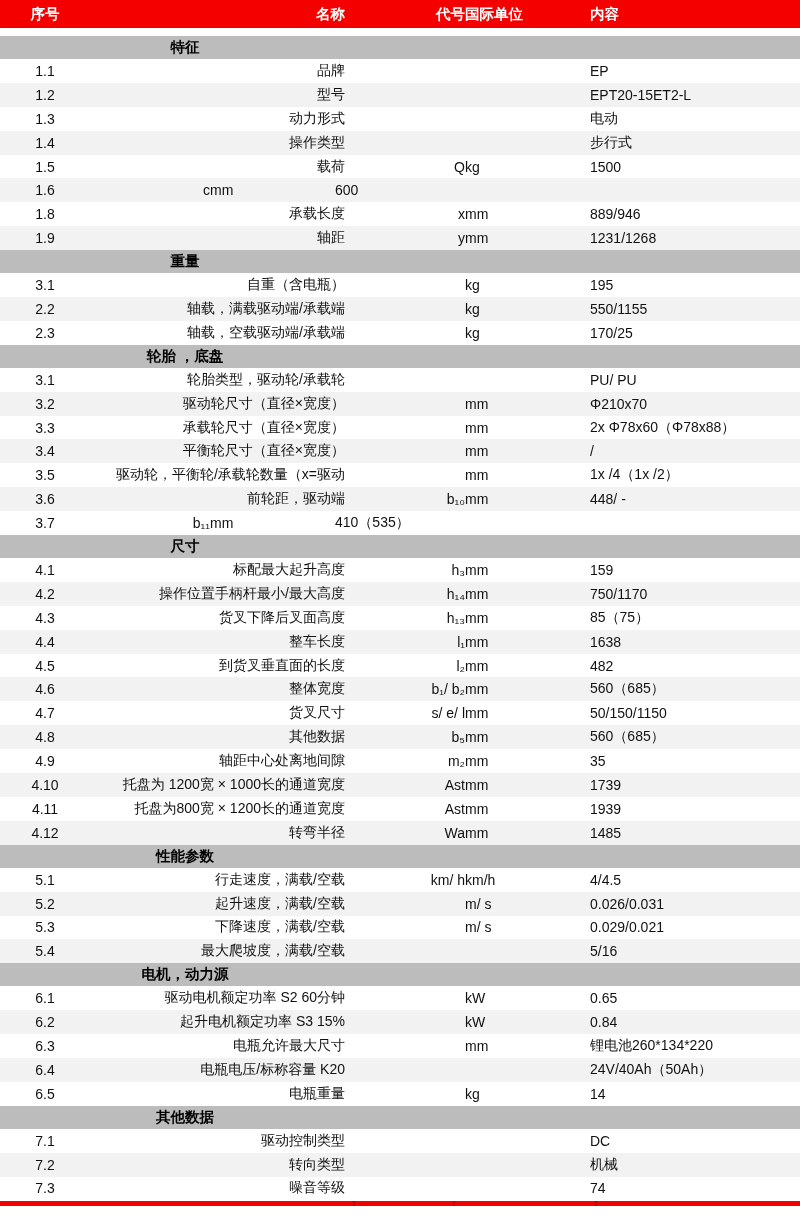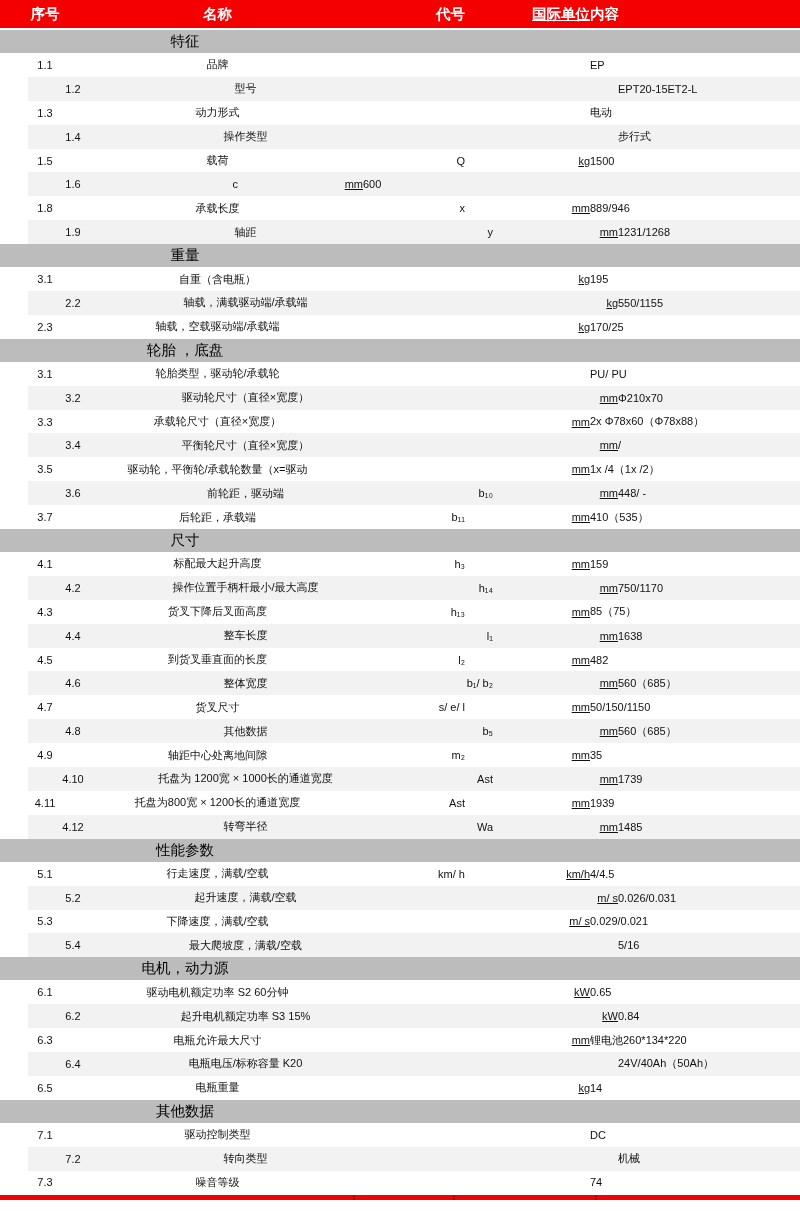--- a/index.html
+++ b/index.html
@@ -13,42 +13,42 @@
   *{box-sizing:border-box;}
   html,body{margin:0;padding:0;background:#ffffff;}
   body{
     width:800px;height:1228px;overflow:hidden;
     font-family:"Liberation Sans","DejaVu Sans",sans-serif;
     color:var(--body-text);
   }
   .spec-table{width:800px;display:flex;flex-direction:column;}
   
   .c-no{width:90px;text-align:center;}
-  .c-name{width:255px;text-align:center;}
+  .c-name{width:255px;text-align:right;}
   .c-code{width:120px;text-align:right;}
-  .c-unit{width:125px;text-align:right;text-decoration:underline;}
+  .c-unit{width:125px;text-align:left;}
   .c-value{flex:1;}
   .thead{
-    display:flex;align-items:center;height:28px;margin-bottom:2px;
+    display:flex;align-items:center;height:28px;margin-bottom:8px;
     background:var(--red);color:var(--header-text);
     font-weight:bold;font-size:14.5px;
   }
   .section-row{
     height:23px;display:flex;align-items:center;
     background:var(--section-gray);
   }
   .section-title{
-    width:370px;text-align:center;font-weight:normal;
+    width:370px;text-align:center;font-weight:bold;
     font-size:14.5px;color:#000;
   }
   .row{
     display:flex;align-items:center;height:23.9px;
-    font-size:11px;background:#ffffff;
-  }
-  .row.alt{background:var(--zebra);margin-left:28px;}
+    font-size:14px;background:#ffffff;
+  }
+  .row.alt{background:var(--zebra);}
   .bottom-bar{
     margin-top:1px;height:5px;display:flex;
   }
   .bottom-bar .seg{background:var(--red);height:100%;}
   .bottom-bar .gap{background:var(--divider);width:2px;height:100%;}
   .seg1{width:353px;} .seg2{width:98px;} .seg3{width:140px;} .seg4{flex:1;}
 </style>
 </head>
 <body>
 
@@ -184,21 +184,20 @@
   </div>
       <div class="row alt">
     <div class="cell c-no">3.6</div>
     <div class="cell c-name">前轮距，驱动端</div>
     <div class="cell c-code">b₁₀</div>
     <div class="cell c-unit">mm</div>
     <div class="cell c-value">448/ -</div>
   </div>
       <div class="row">
     <div class="cell c-no">3.7</div>
-    <div class="cell c-name">后轮距，承载端</div>
     <div class="cell c-code">b₁₁</div>
     <div class="cell c-unit">mm</div>
     <div class="cell c-value">410（535）</div>
   </div>
       <div class="section-row">
     <div class="section-title">尺寸</div>
   </div>
       <div class="row">
     <div class="cell c-no">4.1</div>
     <div class="cell c-name">标配最大起升高度</div>

